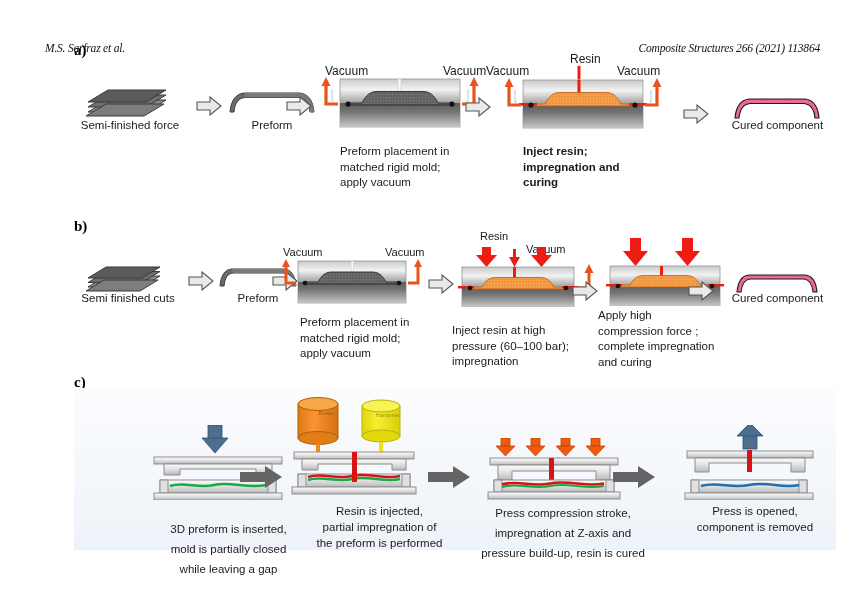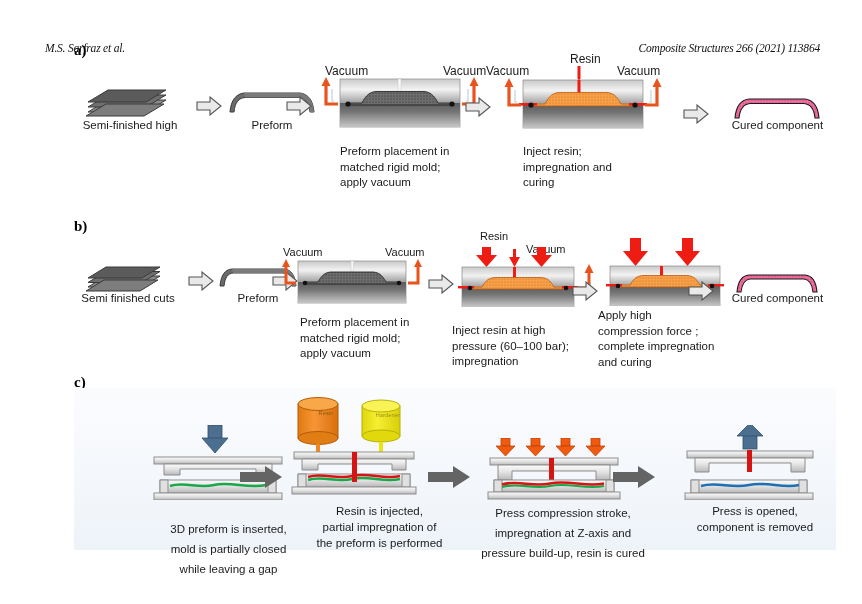--- a/index.html
+++ b/index.html
@@ -68,21 +68,21 @@
   <div class="plabel" style="left:74px;top:42px;">a)</div>
 
   <svg class="plies" style="left:82px;top:88px;width:90px;height:32px;" viewBox="0 0 90 32">
     <g>
       <polygon points="6,24 26,12 84,12 64,24" fill="#8d8d8d" stroke="#3b3b3b" stroke-width="1"></polygon>
       <polygon points="6,19 26,7 84,7 64,19" fill="#6f6f6f" stroke="#3b3b3b" stroke-width="1"></polygon>
       <polygon points="6,14 26,2 84,2 64,14" fill="#5b5b5b" stroke="#3b3b3b" stroke-width="1"></polygon>
       <polygon points="4,28 24,16 82,16 62,28" fill="#7d7d7d" stroke="#3b3b3b" stroke-width="1"></polygon>
     </g>
   </svg>
-  <div class="cap ctr" style="left:70px;top:118px;width:120px;">Semi-finished high</div>
+  <div class="cap ctr" style="left:70px;top:118px;width:120px;">Semi-finished force</div>
 
   <div class="garrow" style="left:196px;top:96px;">
     <svg width="26" height="20" viewBox="0 0 26 20">
         <polygon points="1,6 14,6 14,1 25,10 14,19 14,14 1,14" fill="#e9e9e9" stroke="#555" stroke-width="1.1"></polygon>
       </svg>
   </div>
 
   <svg class="hat" style="left:228px;top:90px;width:88px;height:24px;" viewBox="0 0 88 24">
     <path d="M2,22 C3,10 8,4 16,3 L72,3 C80,4 85,10 86,22 L82,22 C81,12 77,8 71,7.5 L17,7.5 C11,8 7,12 6,22 Z" fill="#6b6b6b" stroke="#3a3a3a" stroke-width="1"></path>
     <path d="M16,3 L72,3 C80,4 85,10 86,22 L82,22 C81,12 77,8 71,7.5 L17,7.5 Z" fill="#7a7a7a"></path>
@@ -175,21 +175,21 @@
     <rect x="134" y="37" width="18" height="2.6" fill="#EE1C12"></rect>
     <circle cx="36" cy="39" r="2.6" fill="#111"></circle>
     <circle cx="140" cy="39" r="2.6" fill="#111"></circle>
     <path d="M26,39 L14,39 L14,20" fill="none" stroke="#E8541E" stroke-width="3.2"></path>
     <polygon points="14,12 9.5,21 18.5,21" fill="#E8541E"></polygon>
     <path d="M150,39 L162,39 L162,20" fill="none" stroke="#E8541E" stroke-width="3.2"></path>
     <polygon points="162,12 157.5,21 166.5,21" fill="#E8541E"></polygon>
     <path d="M22,36 L20,36 L20,24" fill="none" stroke="#cfe0e8" stroke-width="1.6"></path>
     <path d="M154,36 L156,36 L156,24" fill="none" stroke="#cfe0e8" stroke-width="1.6"></path>
   </svg>
-  <div class="cap" style="left:523px;top:144px;width:150px;">Inject resin;
+  <div class="cap" style="left:523px;top:144px;width:150px;font-weight:bold;">Inject resin;
 impregnation and
 curing</div>
 
   <div class="garrow" style="left:683px;top:104px;">
     <svg width="26" height="20" viewBox="0 0 26 20">
         <polygon points="1,6 14,6 14,1 25,10 14,19 14,14 1,14" fill="#e9e9e9" stroke="#555" stroke-width="1.1"></polygon>
       </svg>
   </div>
 
   <svg style="position:absolute;left:733px;top:96px;width:88px;height:24px;" viewBox="0 0 88 24">

